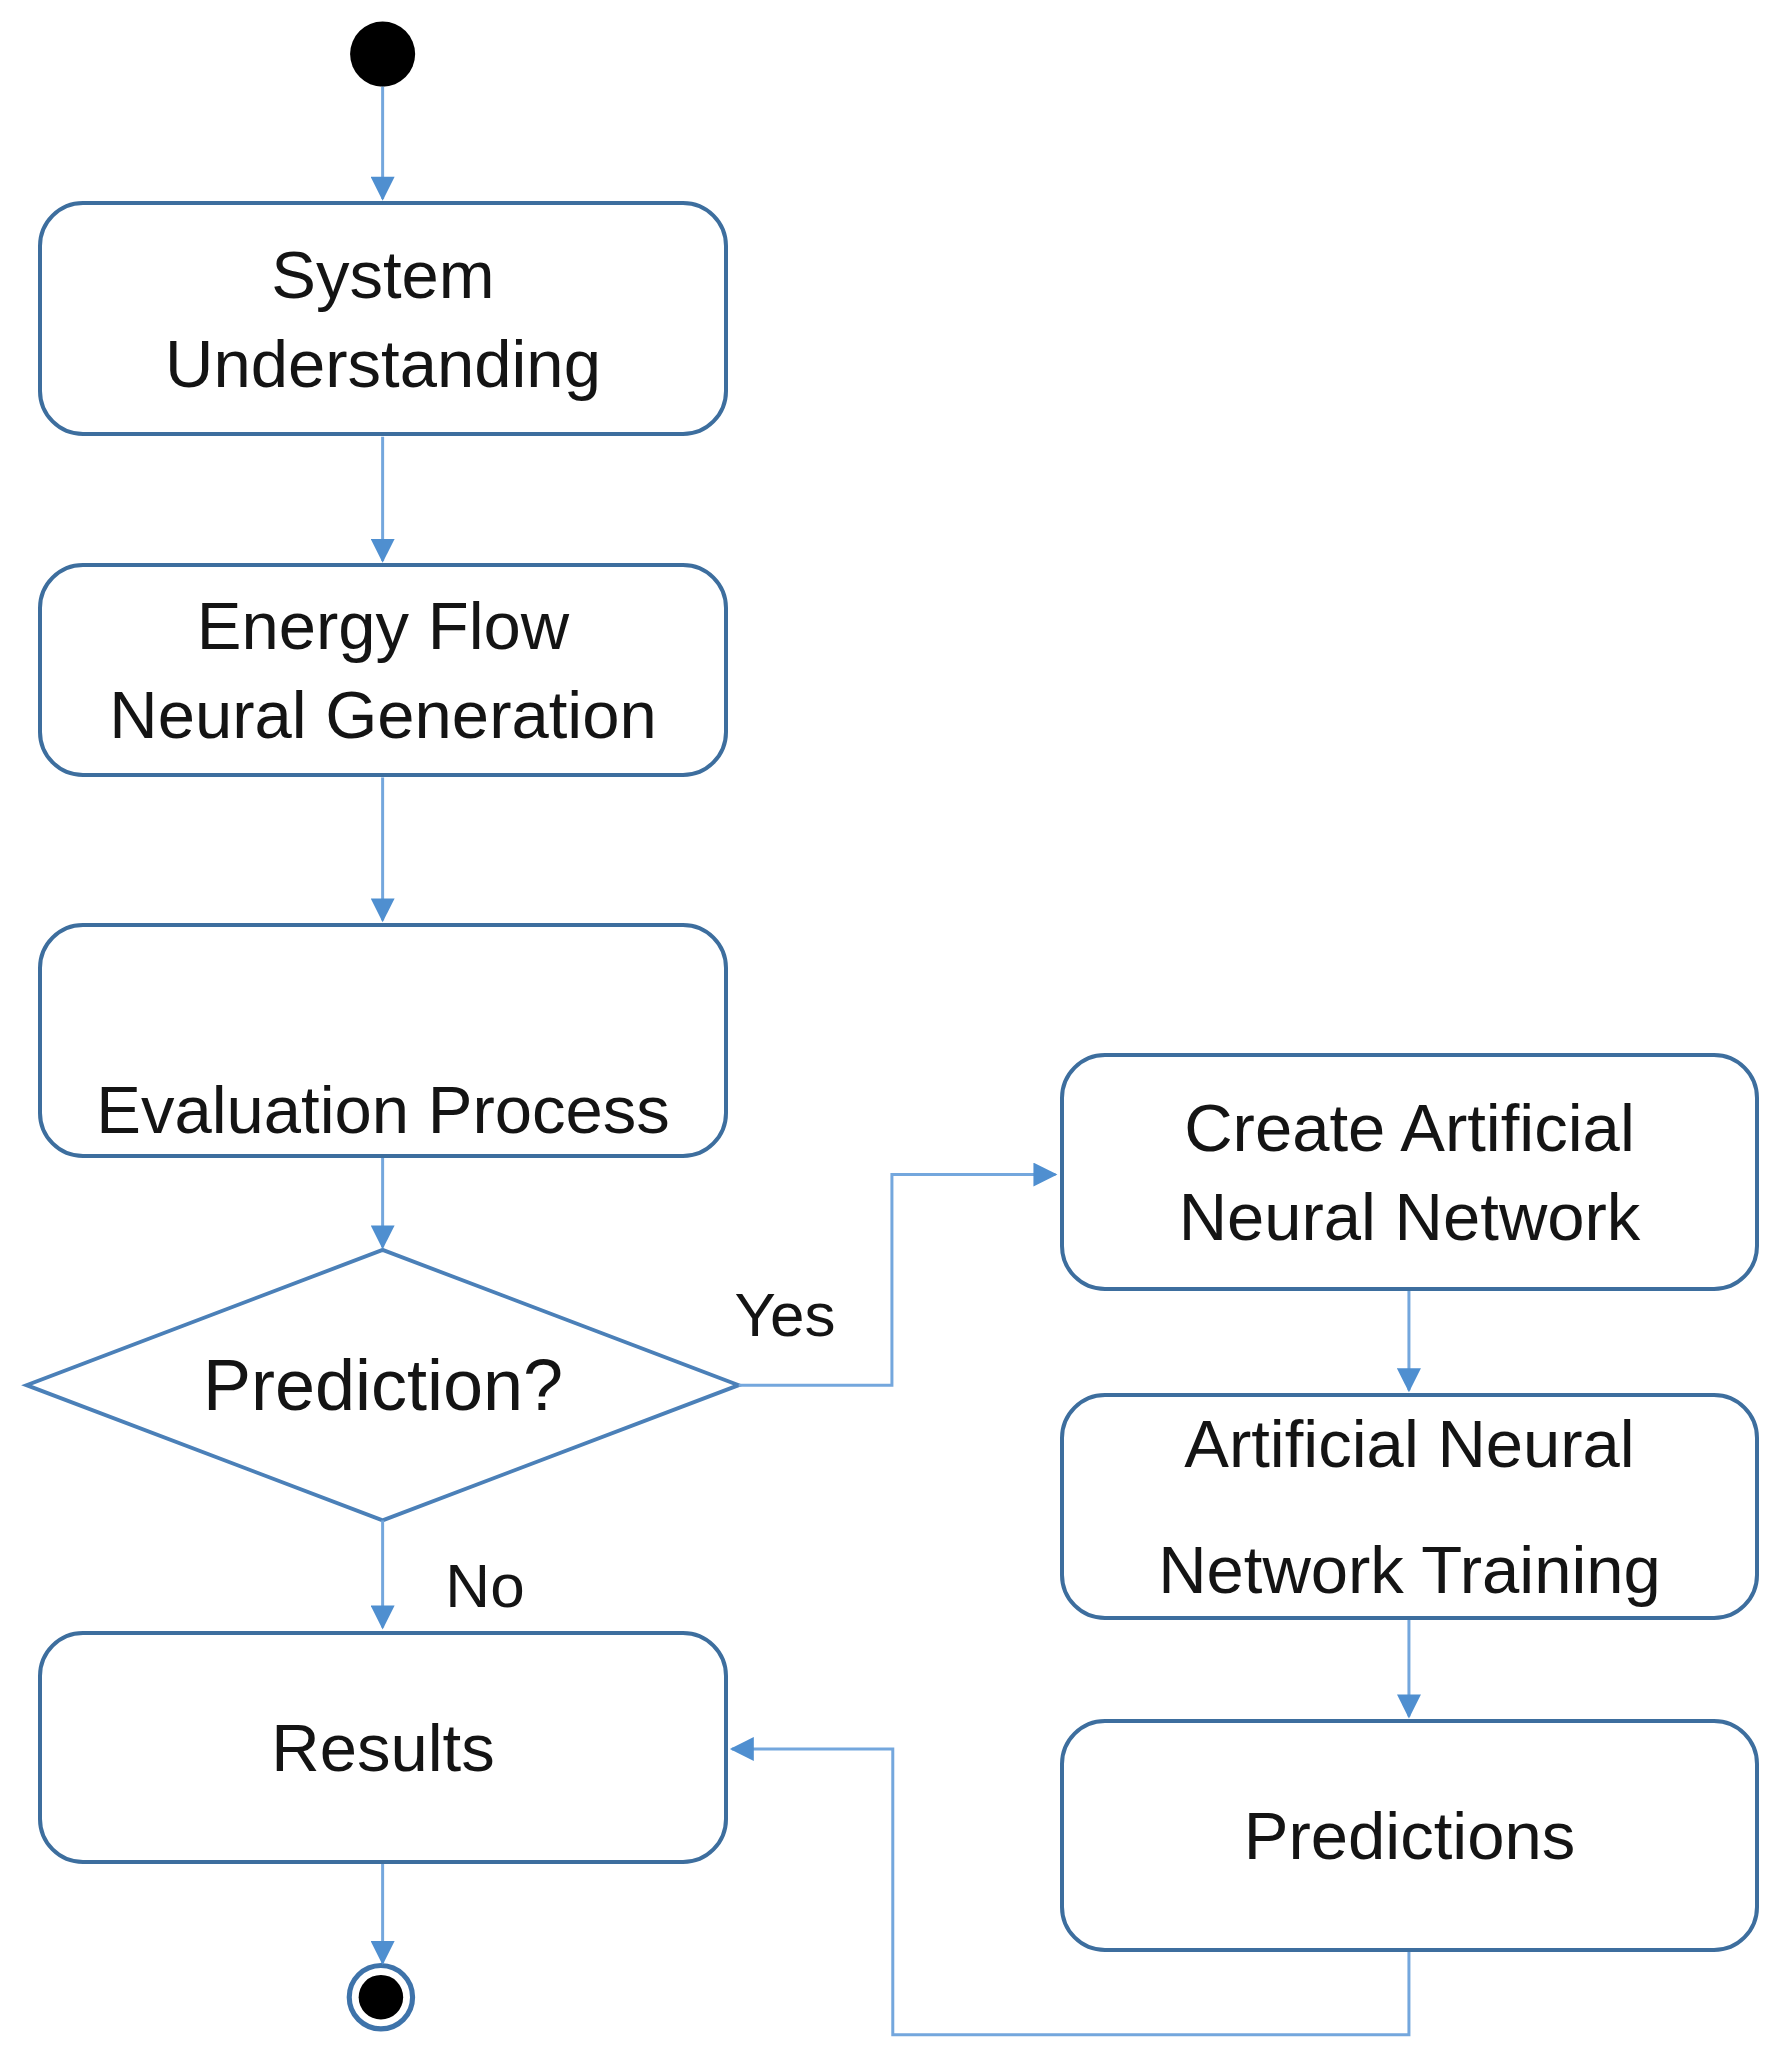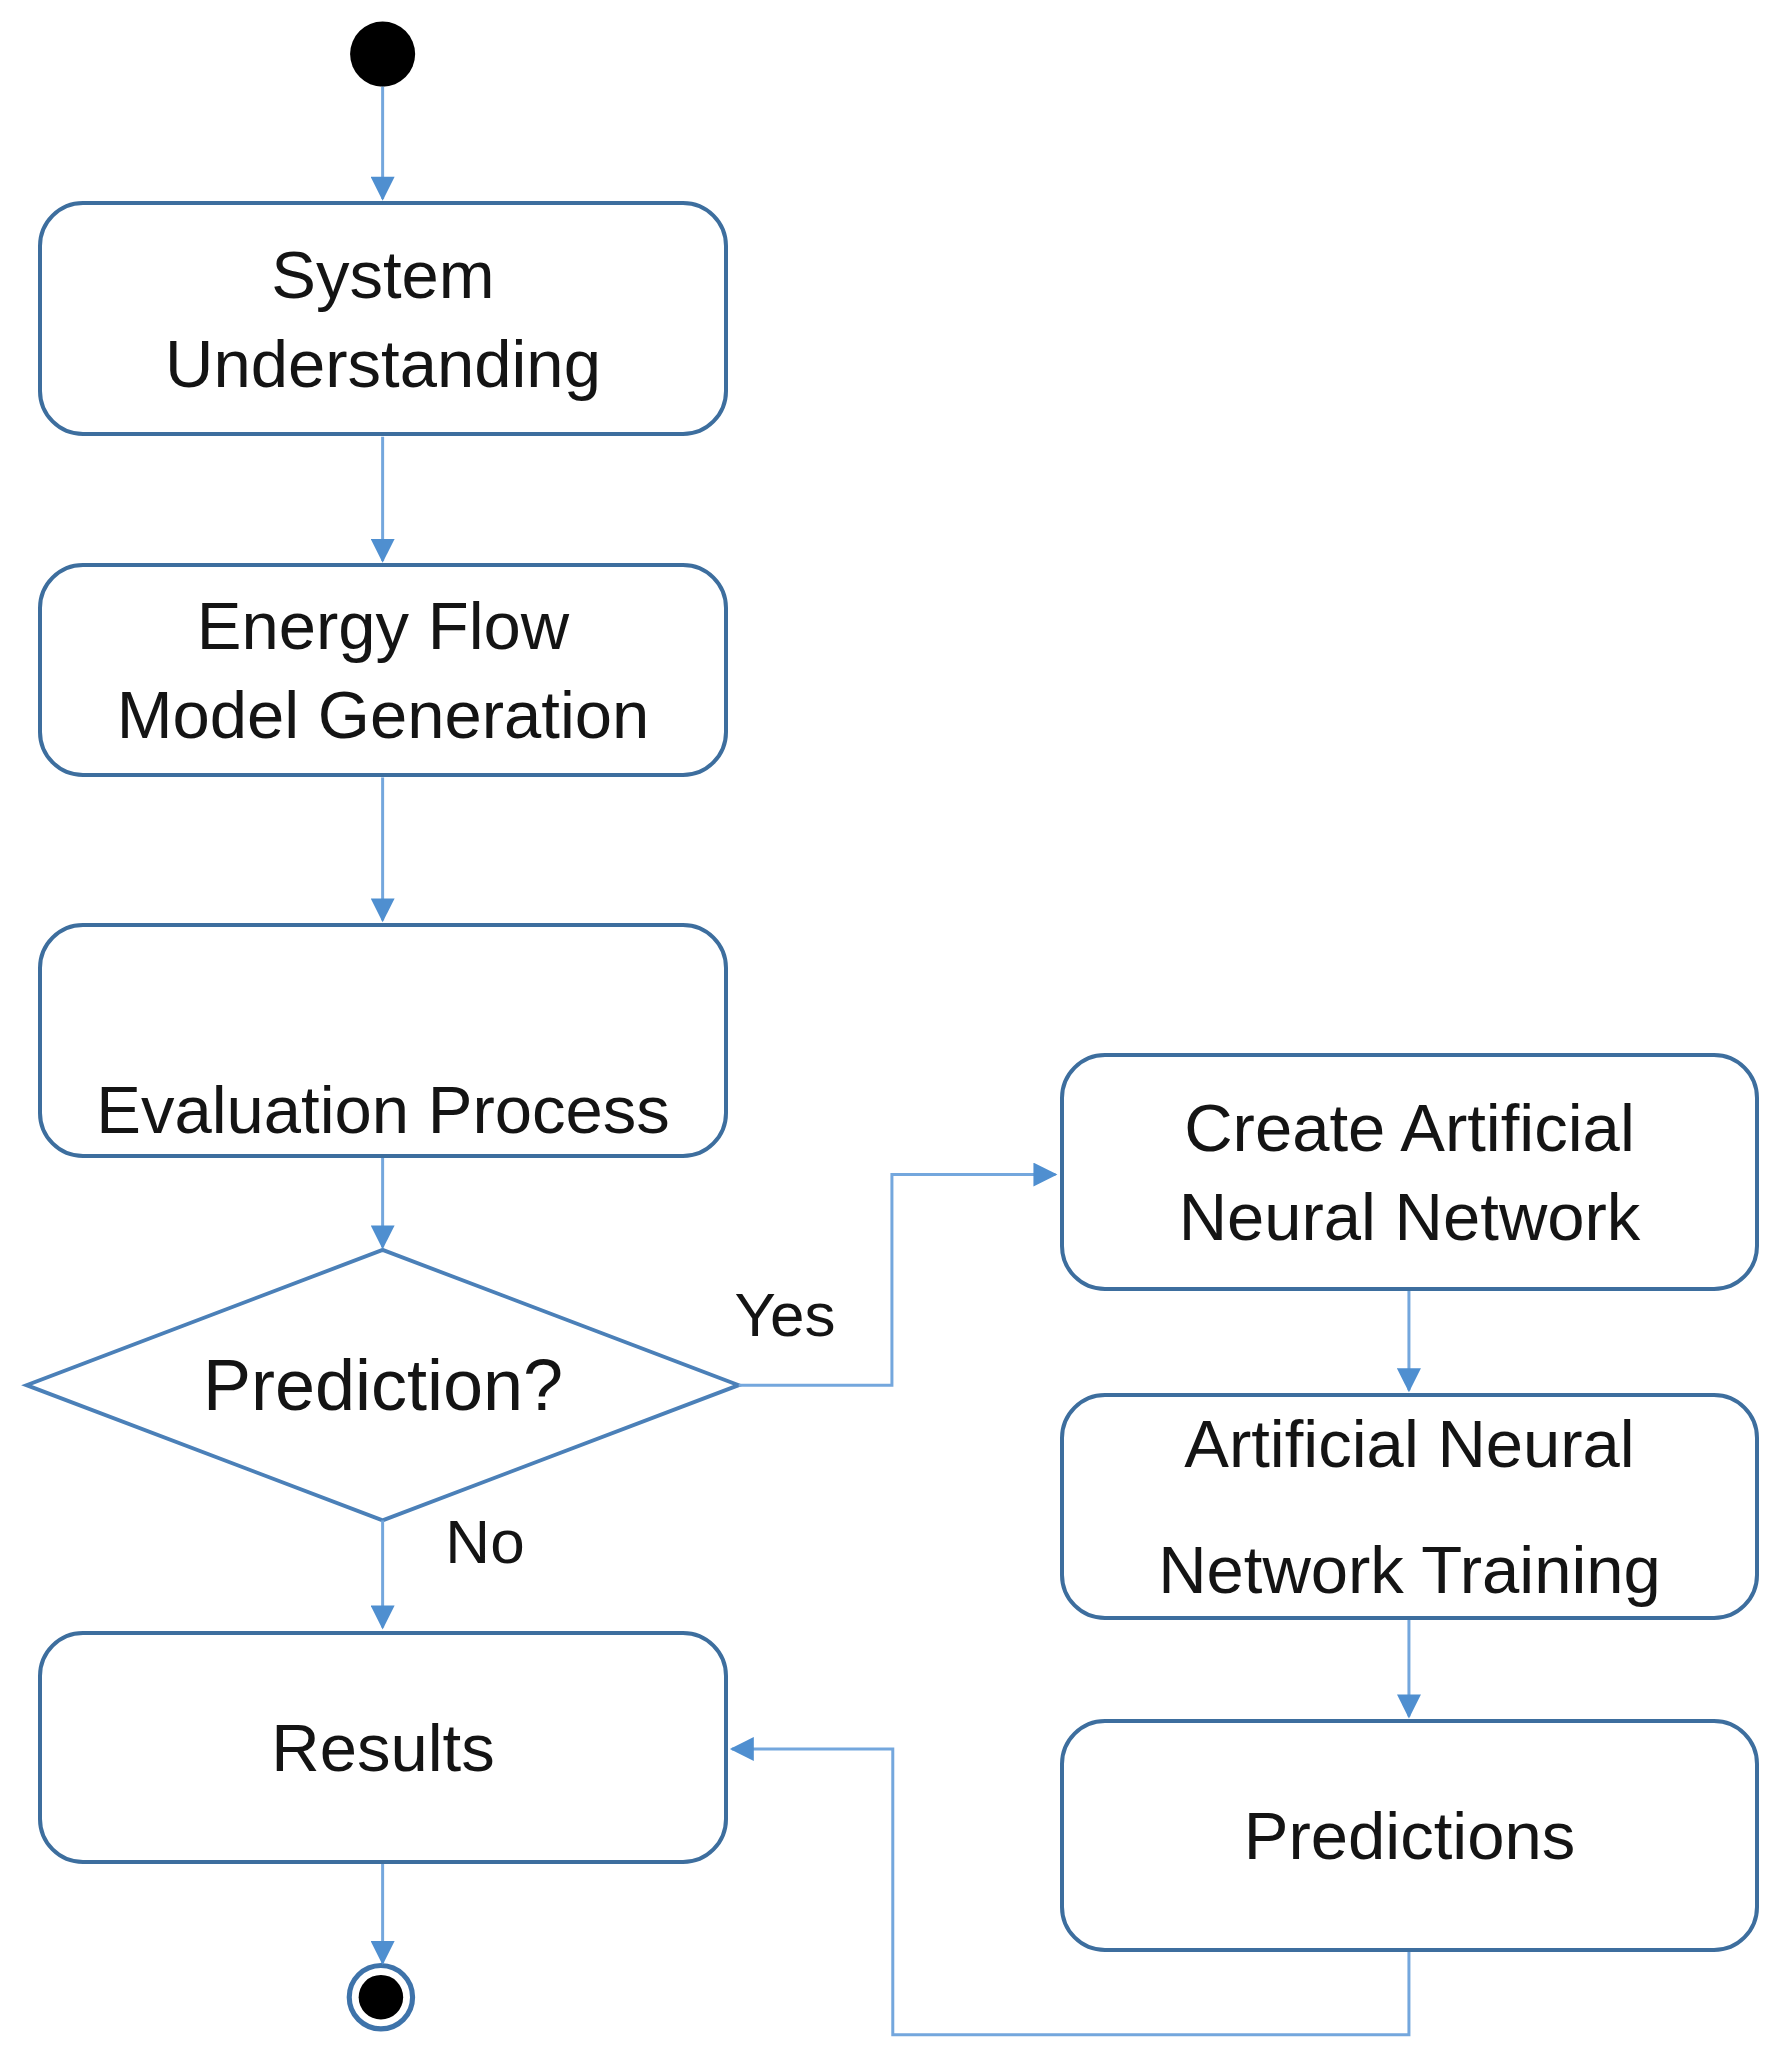--- a/index.html
+++ b/index.html
@@ -58,21 +58,21 @@
     font-size:72px;
     white-space:nowrap;
   }
   .edge-label{
     position:absolute;
     transform:translate(-50%,-50%);
     font-size:62px;
     white-space:nowrap;
   }
   .edge-label-yes{left:785px;top:1314px;}
-  .edge-label-no{left:485px;top:1541px;}
+  .edge-label-no{left:485px;top:1585px;}
 </style>
 </head>
 <body>
 
 <div class="canvas">
 
   <svg class="layer" viewBox="0 0 2076 2412">
     <defs>
       <marker id="arrowhead" viewBox="0 0 12 12" refX="11" refY="6" markerWidth="32" markerHeight="28" markerUnits="userSpaceOnUse" orient="auto">
         <path d="M0,0 L12,6 L0,12 Z" fill="#4F8FD0"></path>
@@ -98,21 +98,21 @@
     <path class="edge" d="M447,2177 L447,2293" marker-end="url(#arrowhead)"></path>
   </svg>
 
   <div class="box box-system">
     <div>System</div>
     <div>Understanding</div>
   </div>
 
   <div class="box box-energy">
     <div>Energy Flow</div>
-    <div>Model Generation</div>
+    <div>Neural Generation</div>
   </div>
 
   <div class="box box-evaluation">
     <div>Evaluation Process</div>
   </div>
 
   <div class="box box-create-ann">
     <div>Create Artificial</div>
     <div>Neural Network</div>
   </div>

